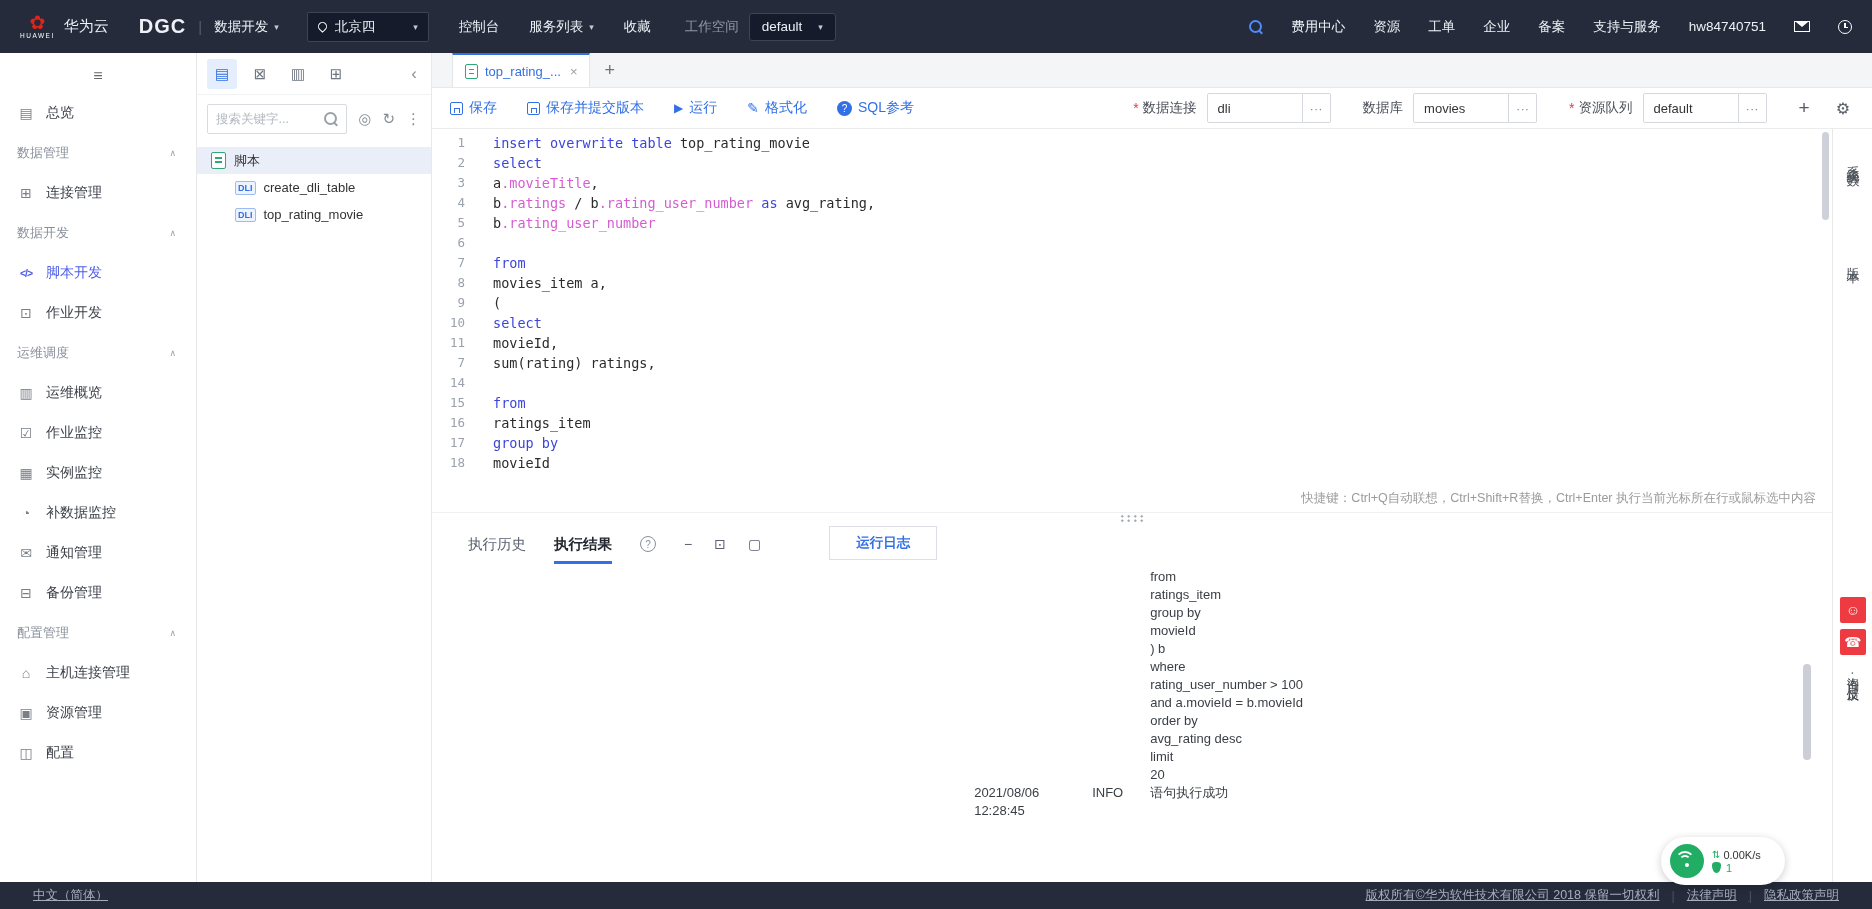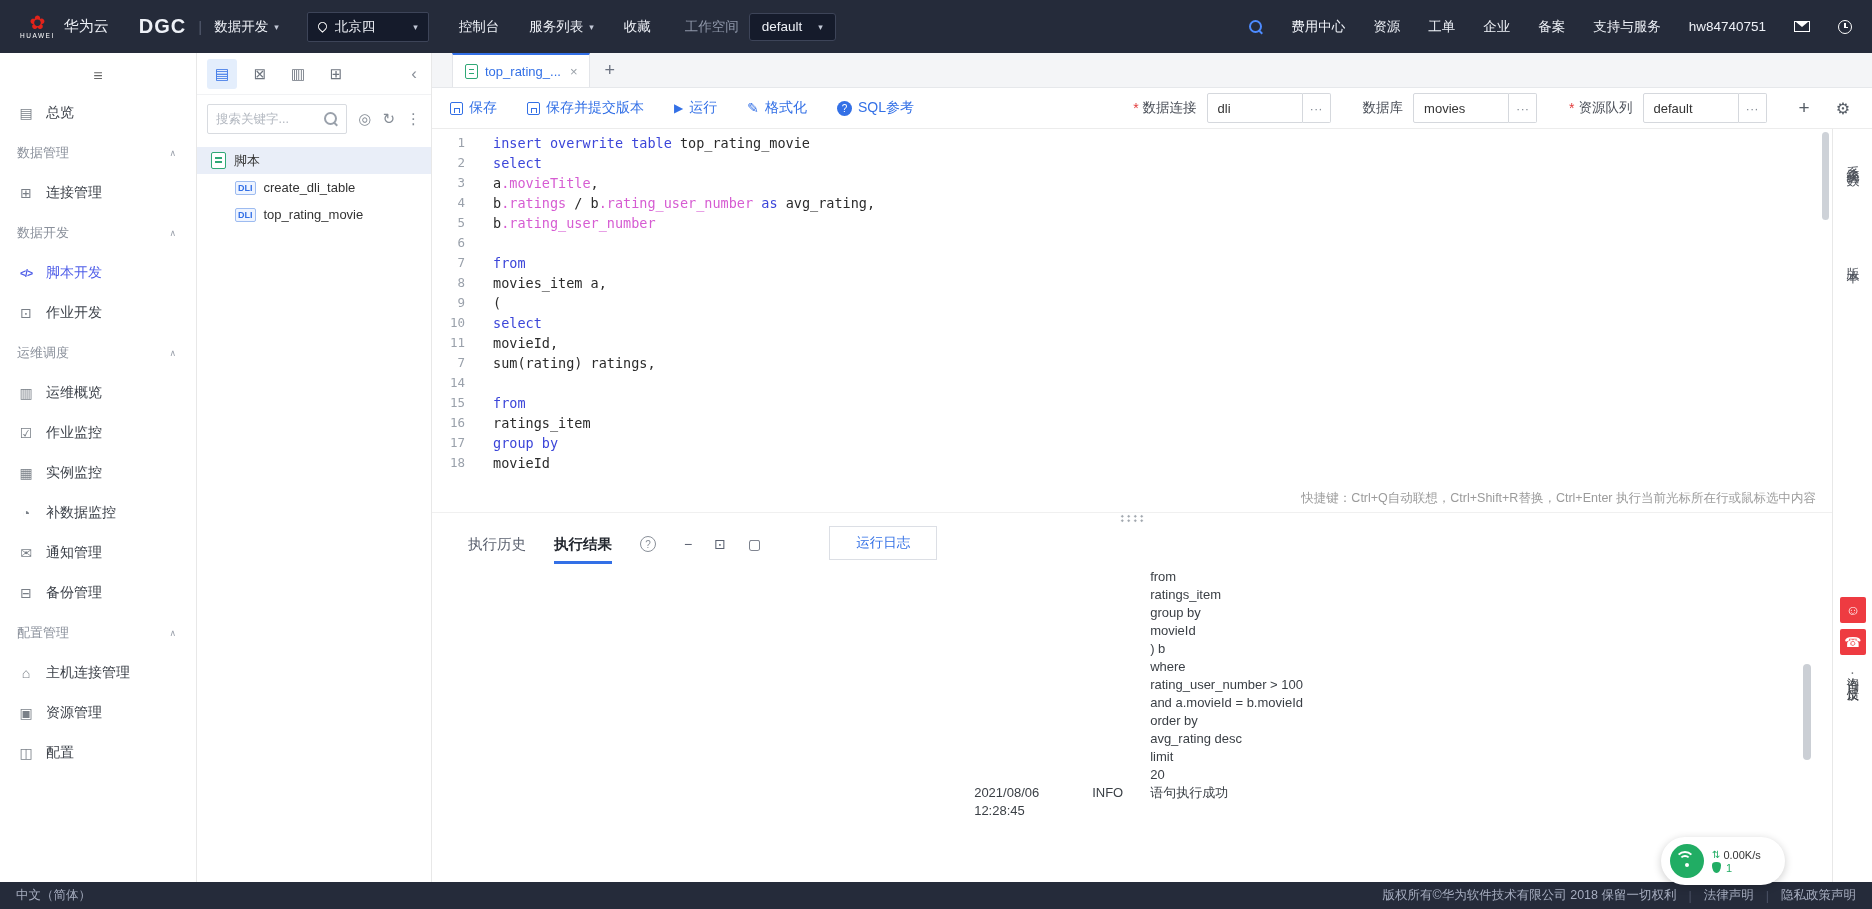--- a/index.html
+++ b/index.html
@@ -113,40 +113,40 @@
 
 
 .results{flex:1;display:flex;flex-direction:row;min-height:0;}
 .res-header{height:40px;display:flex;align-items:center;padding:0 46px 0 36px;gap:28px;}
 .rtab{font-size:14.5px;color:#5c6270;height:100%;display:flex;align-items:center;cursor:pointer;}
 .rtab.active{color:#22262e;font-weight:bold;box-shadow:inset 0 -3px 0 var(--accent);}
 .help-circ{width:16px;height:16px;border-radius:50%;border:1.2px solid #8a9099;color:#8a9099;font-size:10px;display:flex;align-items:center;justify-content:center;cursor:pointer;}
 .res-icons{margin-left:auto;display:flex;gap:22px;color:#5a6170;font-size:14px;align-items:center;}
 .res-icons span{cursor:pointer;}
 .subtab-row{padding-left:22px;margin-top:2px;}
-.subtab{display:inline-block;border:1px solid #dcdfe5;padding:7px 26px;color:var(--accent);font-size:13.5px;background:#fff;cursor:pointer;}
+.subtab{display:inline-block;border:1px solid #dcdfe5;padding:7px 26px;color:var(--accent);font-size:13.5px;background:#fff;cursor:pointer;font-weight:bold;}
 .logArea{flex:1;position:relative;overflow:hidden;font-size:13px;color:#3a3f45;}
 .log-lines{position:absolute;left:213px;top:44px;line-height:18px;white-space:pre;}
 .log-final{position:absolute;left:37px;top:260px;display:flex;line-height:18px;}
 .lf-time{width:118px;}
 .lf-level{width:58px;}
 .log-scroll{position:absolute;right:21px;top:140px;width:8px;height:96px;background:#cbcfd5;border-radius:4px;cursor:pointer;}
 
 
 .rightStrip{width:40px;border-left:1px solid #e8e8e8;position:relative;background:#fff;flex-shrink:0;}
 .vtab{writing-mode:vertical-rl;font-size:13px;color:#4a4f58;letter-spacing:3px;position:absolute;left:50%;transform:translateX(-50%);cursor:pointer;white-space:nowrap;}
 #vtab-sys{top:26px;}
 #vtab-ver{top:128px;}
 .red-ic{position:absolute;left:7px;width:26px;height:26px;background:var(--red);border-radius:2px;color:#fff;display:flex;align-items:center;justify-content:center;font-size:14px;cursor:pointer;}
 #red1{top:468px;}
 #red2{top:500px;}
 .feedback{position:absolute;top:538px;left:50%;transform:translateX(-50%);writing-mode:vertical-rl;font-size:12.5px;color:#3a3f45;letter-spacing:2px;cursor:pointer;white-space:nowrap;}
 
 
-.footer{position:absolute;left:0;right:0;bottom:0;height:27px;background:var(--navy);color:#a6adbf;display:flex;align-items:center;padding:0 16px;font-size:12.5px;}
+.footer{position:absolute;left:0;right:0;bottom:0;height:27px;background:var(--navy);color:#a6adbf;display:flex;align-items:center;padding:0 33px;font-size:12.5px;text-decoration:underline;}
 .f-spacer{flex:1;}
 .f-sep{margin:0 12px;color:#4c5266;}
 .f-link{cursor:pointer;}
 
 
 .netWidget{position:absolute;right:87px;bottom:24px;width:124px;height:48px;background:#fff;border-radius:26px;box-shadow:0 2px 8px rgba(0,0,0,.2);display:flex;align-items:center;padding:0 9px;gap:8px;z-index:9;}
 .wifi{width:34px;height:34px;border-radius:50%;background:#21ad64;position:relative;flex-shrink:0;}
 .wifi i{position:absolute;border:2.5px solid transparent;border-top-color:#fff;border-radius:50%;}
 .w1{width:20px;height:20px;left:5px;top:7px;}
 .w2{width:12px;height:12px;left:9px;top:11px;}

